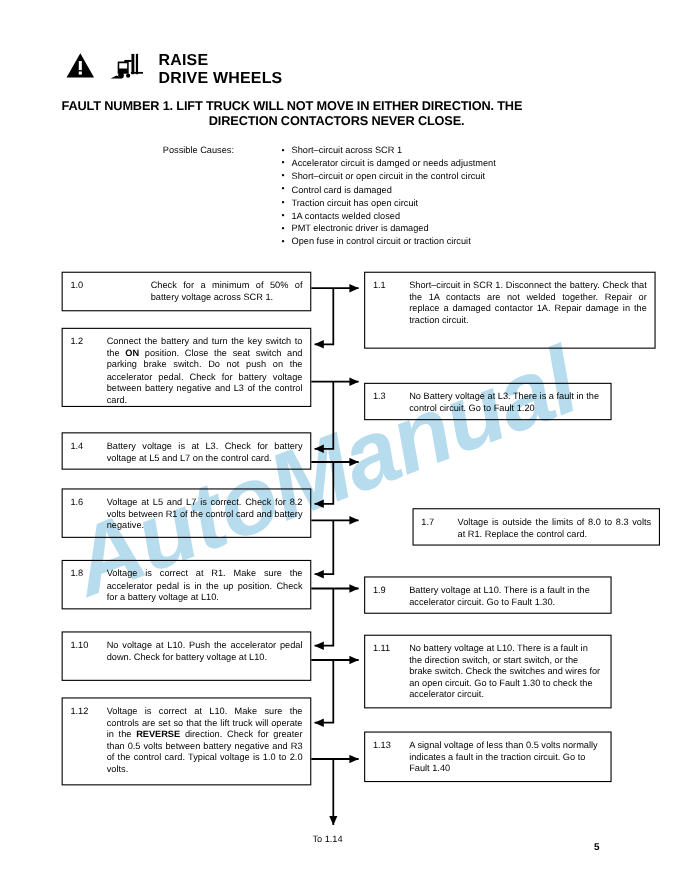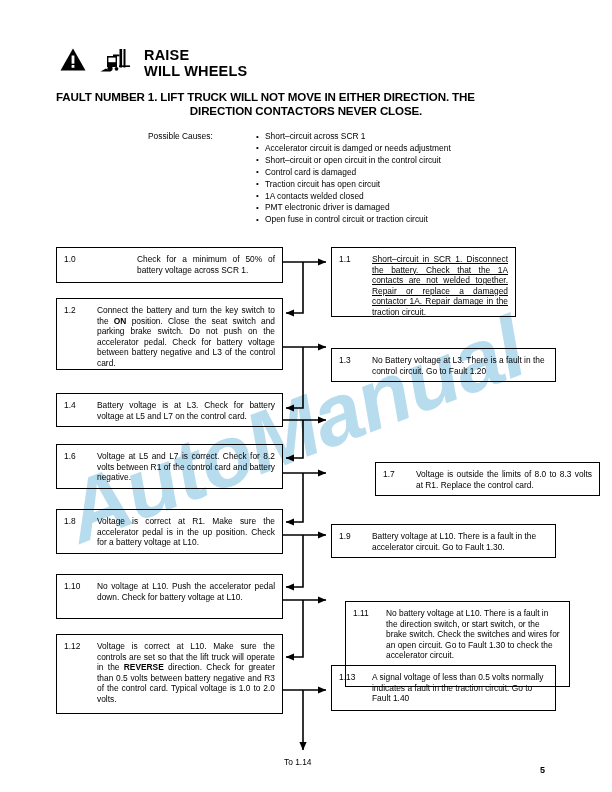--- a/index.html
+++ b/index.html
@@ -197,21 +197,21 @@
 
         <circle cx="10" cy="20.6" r="2.6" fill="#000"></circle>
         <circle cx="16.5" cy="20.8" r="1.9" fill="#000"></circle>
 
         <path d="M0.5 23.4 L11 23.4 L6 20.6 Z" fill="#000"></path>
       </svg>
     </span>
 
     <div id="header-words">
       <div>RAISE</div>
-      <div>WILL WHEELS</div>
+      <div>DRIVE WHEELS</div>
     </div>
   </div>
 
   <div id="fault-title">
     <span class="l1">FAULT NUMBER 1. LIFT TRUCK WILL NOT MOVE IN EITHER DIRECTION. THE</span>
     <span class="l2">DIRECTION CONTACTORS NEVER CLOSE.</span>
   </div>
 
   <div id="causes-block">
     <div id="causes-label">Possible Causes:</div>
@@ -286,42 +286,42 @@
   <div class="fbox" style="left:56px; top:574px; width:227px; height:45px;">
     <span class="num">1.10</span>
     <div class="body">No voltage at L10. Push the accelerator pedal down. Check for battery voltage at L10.</div>
   </div>
 
   <div class="fbox" style="left:56px; top:634px; width:227px; height:80px;">
     <span class="num">1.12</span>
     <div class="body"><span>Voltage is correct at L10. Make sure the controls are set so that the lift truck will operate in the </span><b>REVERSE</b><span> direction. Check for greater than 0.5 volts between battery negative and R3 of the control card. Typical voltage is 1.0 to 2.0 volts.</span></div>
   </div>
 
-  <div class="fbox" style="left:331px; top:247px; width:185px; height:70px;text-decoration:underline;">
+  <div class="fbox" style="left:331px; top:247px; width:265px; height:70px;">
     <span class="num">1.1</span>
     <div class="body">Short–circuit in SCR 1. Disconnect the battery. Check that the 1A contacts are not welded together. Repair or replace a damaged contactor 1A. Repair damage in the traction circuit.</div>
   </div>
 
   <div class="fbox nojust" style="left:331px; top:348px; width:225px; height:34px;">
     <span class="num">1.3</span>
     <div class="body">No Battery voltage at L3. There is a fault in the control circuit. Go to Fault 1.20</div>
   </div>
 
 
   <div class="fbox" style="left:331px; top:462px; width:225px; height:34px;margin-left:44px;">
     <span class="num">1.7</span>
     <div class="body">Voltage is outside the limits of 8.0 to 8.3 volts at R1. Replace the control card.</div>
   </div>
 
   <div class="fbox nojust" style="left:331px; top:524px; width:225px; height:34px;">
     <span class="num">1.9</span>
     <div class="body">Battery voltage at L10. There is a fault in the accelerator circuit. Go to Fault 1.30.</div>
   </div>
 
-  <div class="fbox nojust" style="left:345px; top:577px; width:225px; height:86px;margin-top:24px;">
+  <div class="fbox nojust" style="left:331px; top:577px; width:225px; height:67px;">
     <span class="num">1.11</span>
     <div class="body">No battery voltage at L10. There is a fault in the direction switch, or start switch, or the brake switch. Check the switches and wires for an open circuit. Go to Fault 1.30 to check the accelerator circuit.</div>
   </div>
 
   <div class="fbox nojust" style="left:331px; top:665px; width:225px; height:46px;">
     <span class="num">1.13</span>
     <div class="body">A signal voltage of less than 0.5 volts normally indicates a fault in the traction circuit. Go to Fault 1.40</div>
   </div>
 
   <div id="to-next">To 1.14</div>

